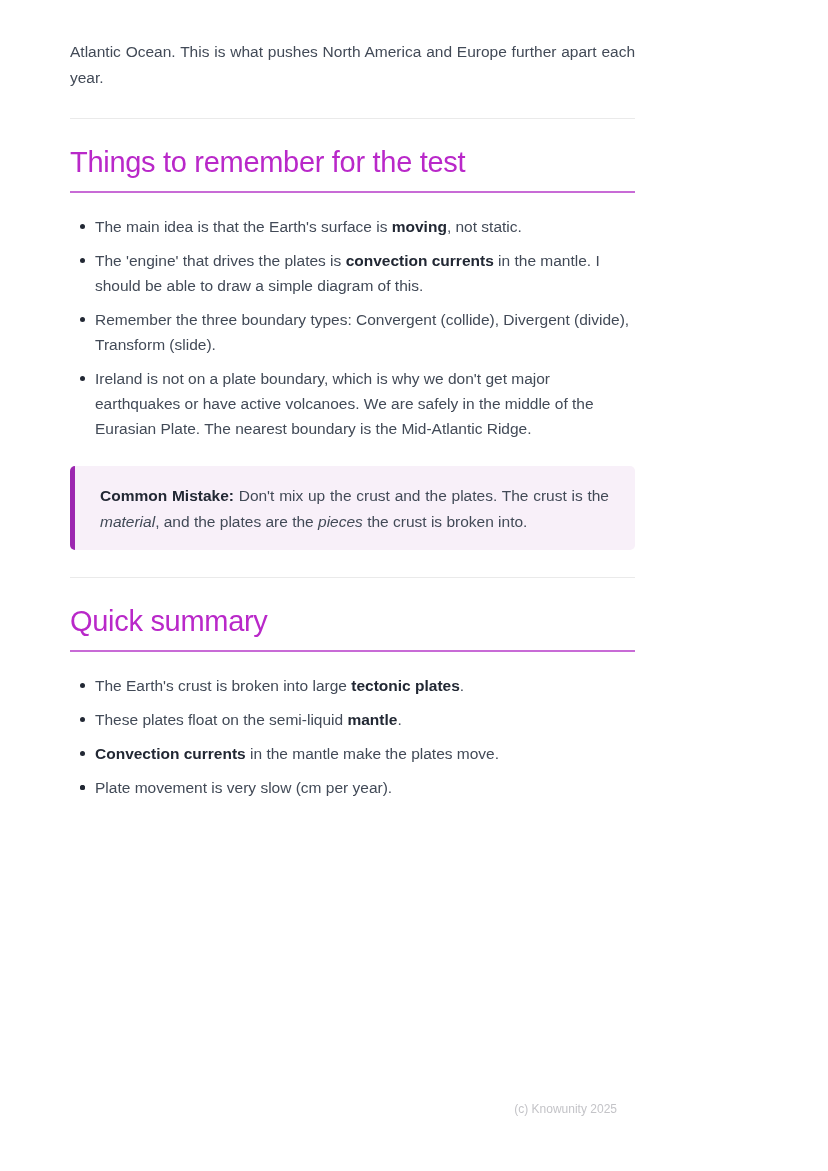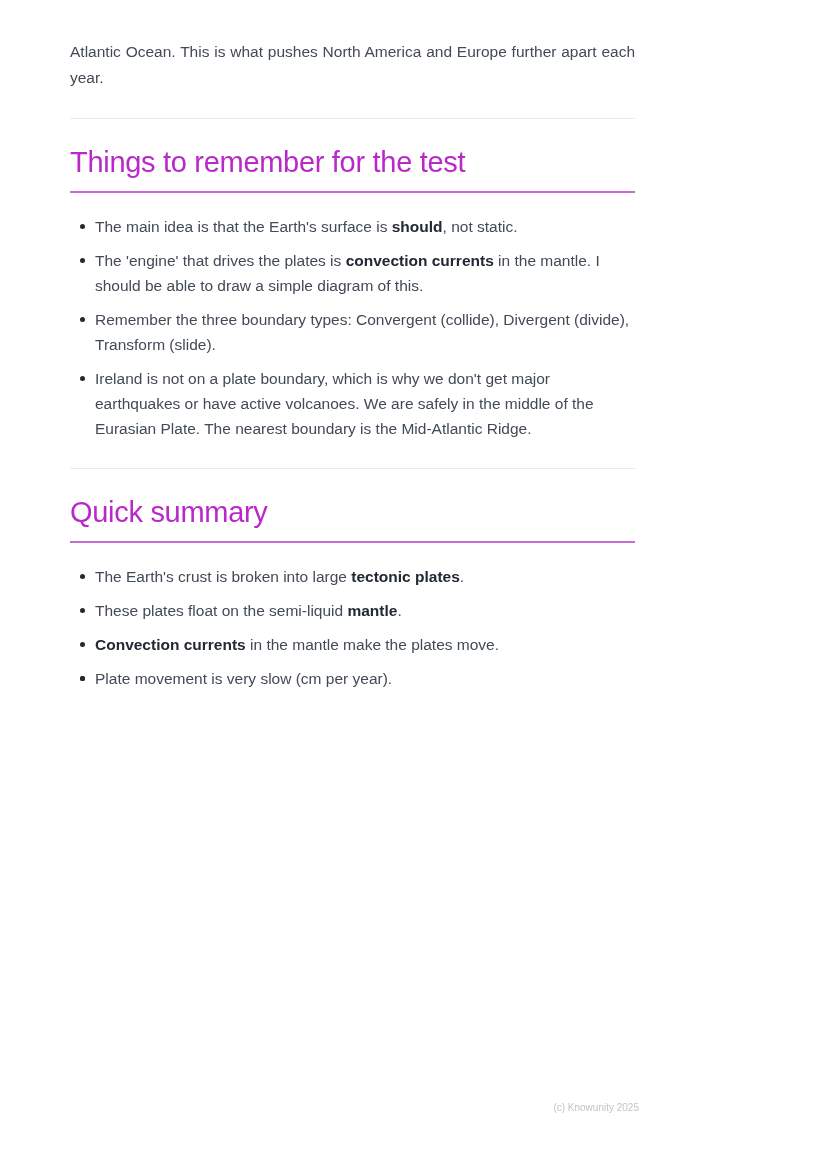--- a/index.html
+++ b/index.html
@@ -106,45 +106,48 @@
     top: 37px;
     width: 44px;
     height: 941px;
     background: var(--strip_bg, #fbf1fc);
     border-left: 3px solid var(--strip_border, #d9a9e5);
     border-top: 2px solid #e9cdf0;
     border-top-left-radius: 4px;
   }
   .footer {
     position: absolute;
-    right: 37px;
+    right: 59px;
     top: 1102px;
-    font-size: 10px;
+    font-size: 12px;
     color: var(--footer_text, #c4c4c8);
   }
 </style>
 </head>
 <body>
 
 <div class="page">
   <main class="content">
 
     <p class="para">Atlantic Ocean. This is what pushes North America and Europe further apart each year.</p>
 
     <hr class="divider">
 
     <h2 class="heading">Things to remember for the test</h2>
 
     <ul class="bullets">
-      <li>The main idea is that the Earth's surface is <strong>should</strong>, not static.</li>
+      <li>The main idea is that the Earth's surface is <strong>moving</strong>, not static.</li>
       <li>The 'engine' that drives the plates is <strong>convection currents</strong> in the mantle. I should be able to draw a simple diagram of this.</li>
       <li>Remember the three boundary types: Convergent (collide), Divergent (divide), Transform (slide).</li>
       <li>Ireland is not on a plate boundary, which is why we don't get major earthquakes or have active volcanoes. We are safely in the middle of the Eurasian Plate. The nearest boundary is the Mid-Atlantic Ridge.</li>
     </ul>
 
+    <aside class="callout">
+      <p class="callout-text"><strong>Common Mistake:</strong> Don't mix up the crust and the plates. The crust is the <em>material</em>, and the plates are the <em>pieces</em> the crust is broken into.</p>
+    </aside>
 
     <hr class="divider">
 
     <h2 class="heading">Quick summary</h2>
 
     <ul class="bullets">
       <li>The Earth's crust is broken into large <strong>tectonic plates</strong>.</li>
       <li>These plates float on the semi-liquid <strong>mantle</strong>.</li>
       <li><strong>Convection currents</strong> in the mantle make the plates move.</li>
       <li>

